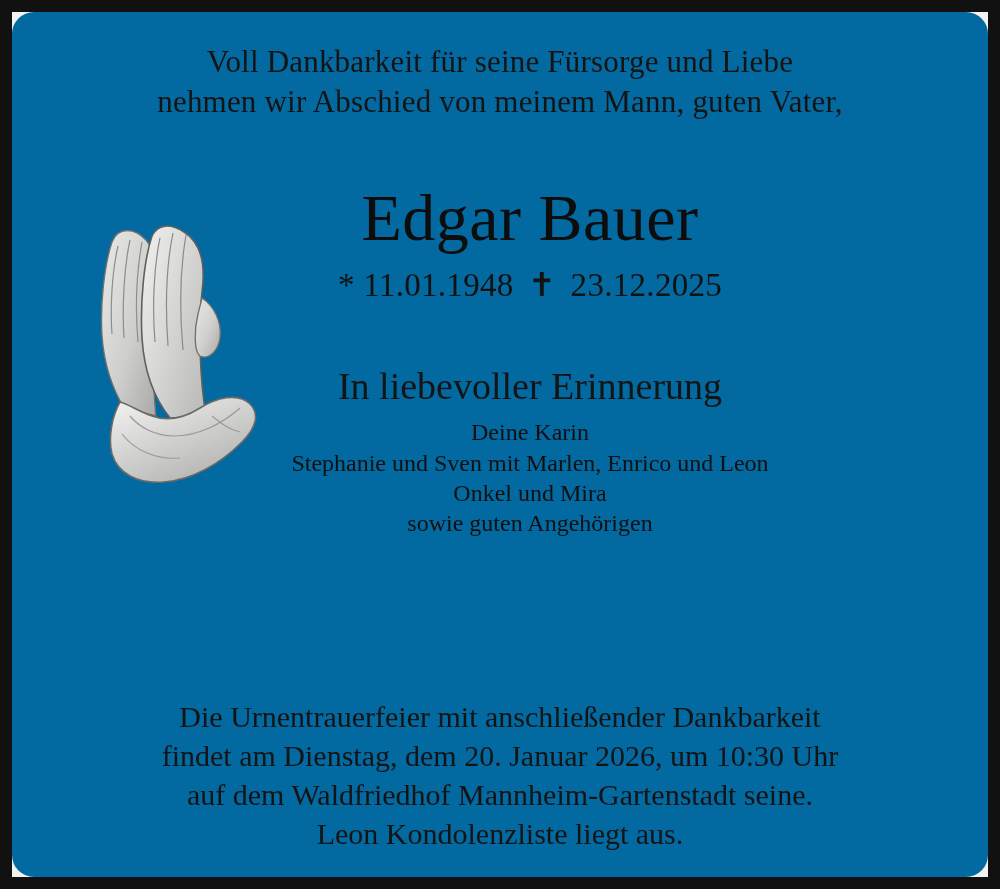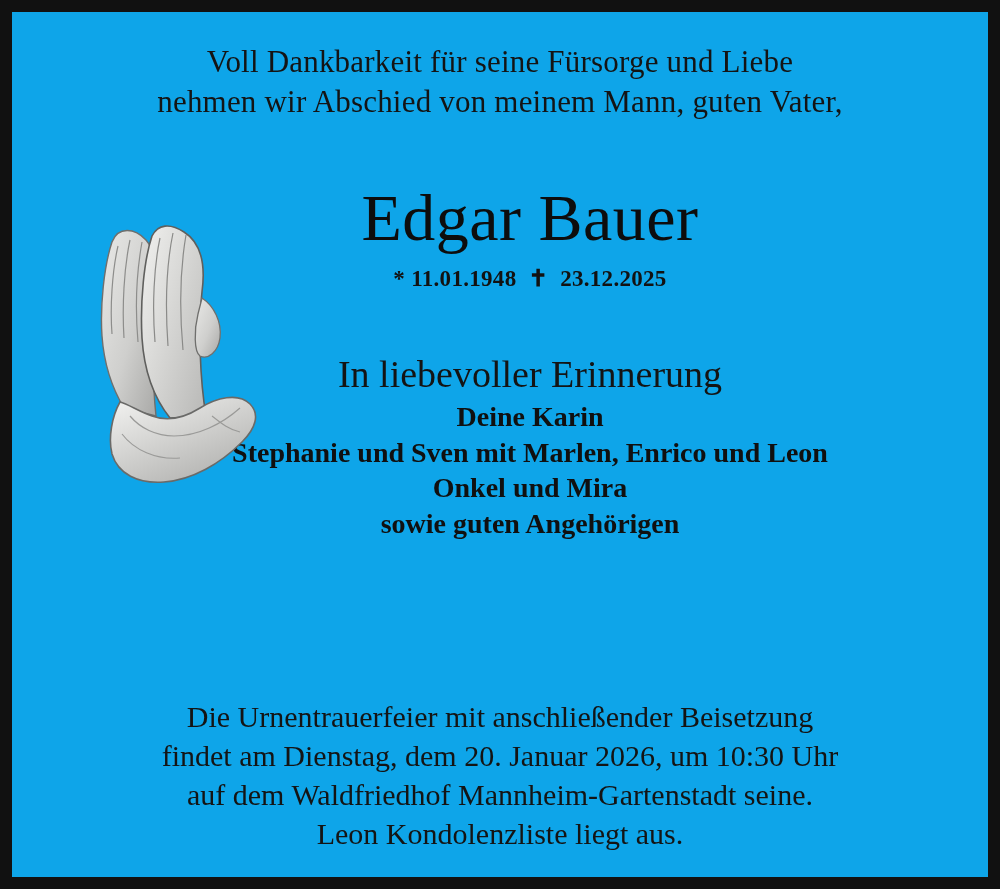--- a/index.html
+++ b/index.html
@@ -21,22 +21,23 @@
     height: 889px;
     background: #f2f2f0;
     border: 12px solid #111111;
     padding: 0;
   }
   .inner {
     position: relative;
     box-sizing: border-box;
     width: 100%;
     height: 100%;
-    background: #0ea5e9;
+    background: #0369a1;
     padding: 30px 40px 8px 40px;
+    border-radius: 22px;
   }
   .intro {
     text-align: center;
     font-size: 31px;
     line-height: 1.28;
     letter-spacing: 0.2px;
     color: #141414;
   }
   .intro div {
     white-space: nowrap;
@@ -47,43 +48,43 @@
   }
   .name {
     font-size: 66px;
     line-height: 1.05;
     letter-spacing: 0.5px;
     color: #0d0d0d;
     padding-left: 60px;
   }
   .dates {
     margin-top: 12px;
-    font-size: 23px;
+    font-size: 33px;
     letter-spacing: 0.3px;
     color: #121212;
     padding-left: 60px;
-    font-weight: bold;
   }
   .dagger {
     display: inline-block;
     padding: 0 6px;
   }
   .memory {
     margin-top: 58px;
     text-align: center;
     padding-left: 60px;
   }
   .memory-lead {
     font-size: 38px;
     line-height: 1.3;
     color: #141414;
   }
   .family {
-    font-weight: bold;
-    font-size: 28px;
+    margin-top: 6px;
+    font-weight: normal;
+    font-size: 24px;
     line-height: 1.27;
     color: #101010;
   }
   .family div {
     white-space: nowrap;
   }
   .service {
     position: absolute;
     left: 40px;
     right: 40px;
@@ -172,20 +173,20 @@
       <div class="memory-lead">In liebevoller Erinnerung</div>
       <div class="family">
         <div>Deine Karin</div>
         <div>Stephanie und Sven mit Marlen, Enrico und Leon</div>
         <div>Onkel und Mira</div>
         <div>sowie guten Angehörigen</div>
       </div>
     </div>
 
     <div class="service">
-      <div>Die Urnentrauerfeier mit anschließender Beisetzung</div>
+      <div>Die Urnentrauerfeier mit anschließender Dankbarkeit</div>
       <div>findet am Dienstag, dem 20. Januar 2026, um 10:30 Uhr</div>
       <div>auf dem Waldfriedhof Mannheim-Gartenstadt seine.</div>
       <div>Leon Kondolenzliste liegt aus.</div>
     </div>
 
   </div>
 </div>
 
 </body></html>

